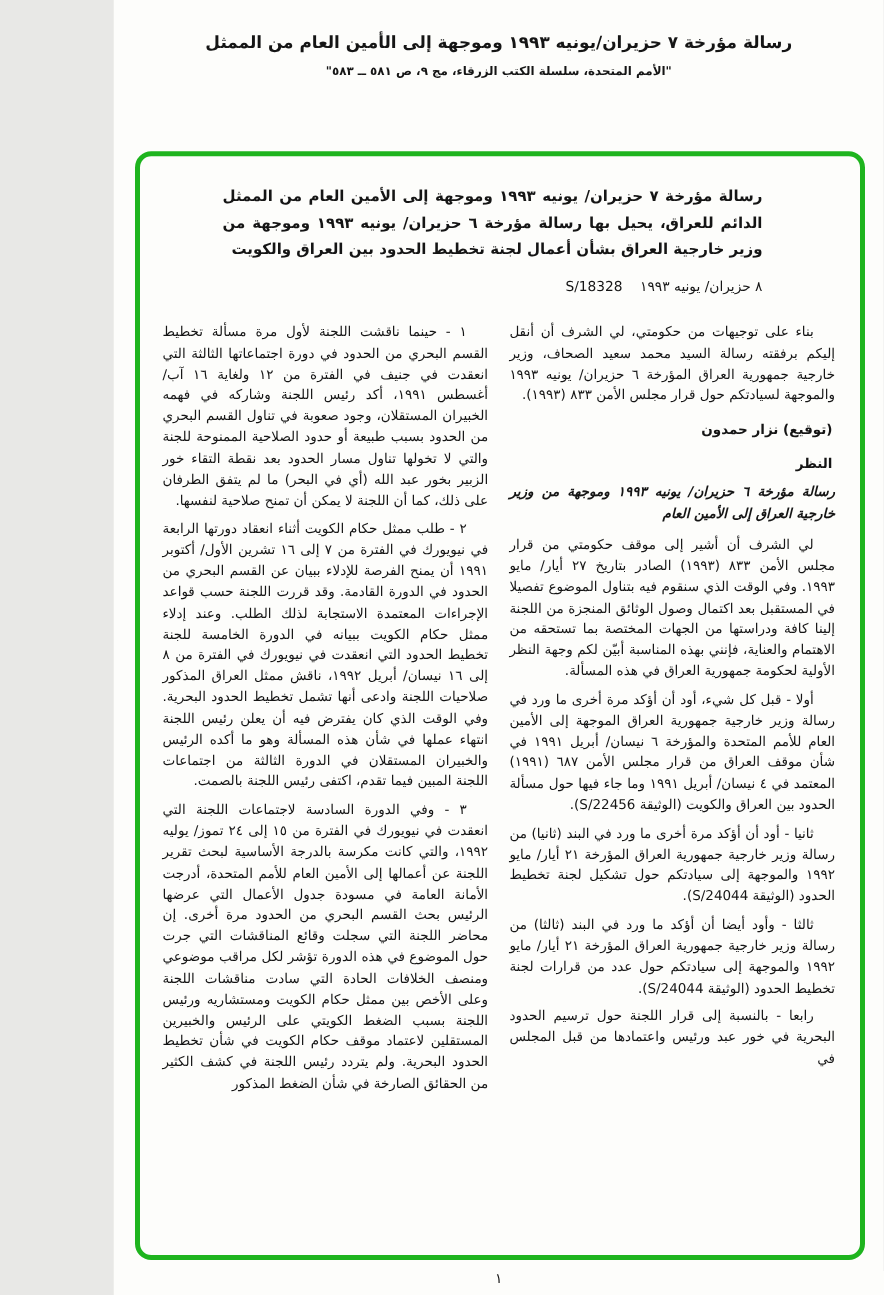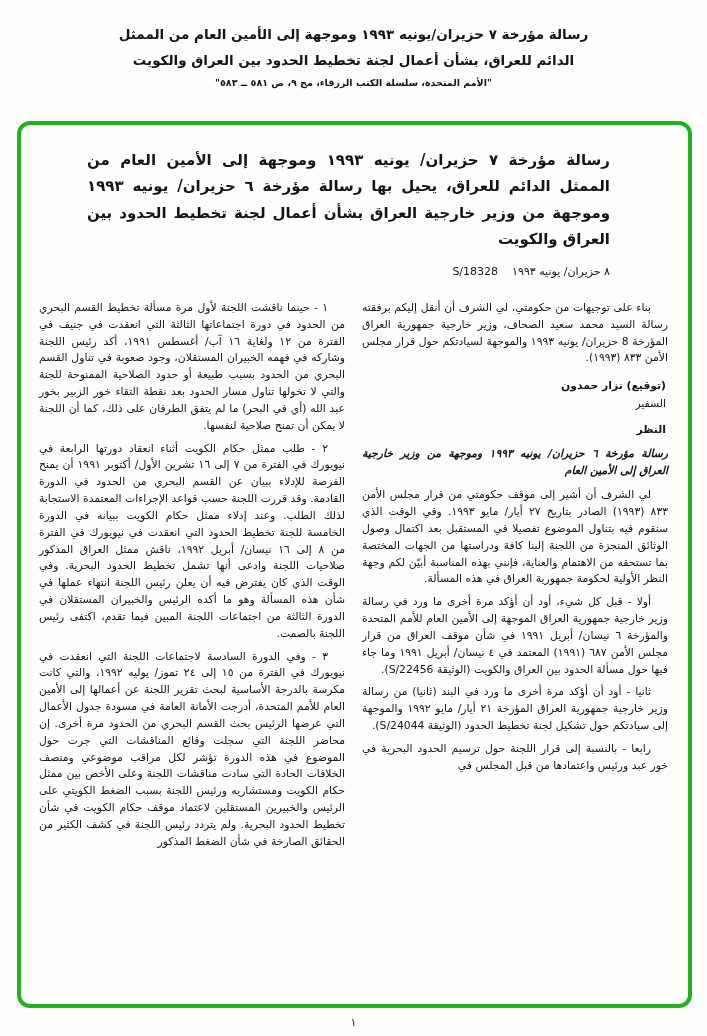--- a/index.html
+++ b/index.html
@@ -4,42 +4,42 @@
 <style>
   * { box-sizing: border-box; margin: 0; padding: 0; }
   html, body { background: #e8e8e6; }
   body {
     width: 707px; height: 1036px;
     font-family: "DejaVu Sans", sans-serif;
     color: #151515;
   }
   .page {
     position: relative;
-    width: 707px; height: 1036px;
+    width: 616px; height: 1036px;
     background: #fdfdfb;
     direction: rtl;
     overflow: hidden;
   }
   
   .doc-header { padding-top: 22px; text-align: center; font-weight: 700; }
   .cap-main   { font-size: 13.5px; line-height: 1.9; letter-spacing: 0.2px; }
   .cap-source { font-size: 9.5px; margin-top: 4px; font-weight: 700; }
   
   .letter-box {
     position: absolute;
     top: 121px; right: 15px; left: 17px; bottom: 28px;
     border: 4px solid #1eb41e;
     border-radius: 13px;
     padding: 16px 20px 10px 18px;
     overflow: hidden;
     background: #fdfdfb;
   }
   .letter-title {
     font-weight: 700;
-    font-size: 15px;
+    font-size: 12px;
     line-height: 1.75;
     text-align: justify;
     margin: 6px 58px 0 48px;
   }
   .ref-line {
     display: flex;
     justify-content: flex-start; 
     gap: 14px;
     margin: 13px 58px 0 0;
     font-size: 11px;
@@ -67,48 +67,47 @@
     font-size: 11px;
   }
 </style>
 </head>
 <body>
 
 <div class="page">
 
   <header class="doc-header">
     <div class="cap-main">رسالة مؤرخة ٧ حزيران/يونيه ١٩٩٣ وموجهة إلى الأمين العام من الممثل</div>
-    <div class="cap-main">الدائم للعراق، بشأن أعمال لجنة تخطيط الحدود بين العراق والكويت</div>
     <div class="cap-source">"الأمم المتحدة، سلسلة الكتب الزرقاء، مج ٩، ص ٥٨١ ــ ٥٨٣"</div>
   </header>
 
   <section class="letter-box">
 
     <div class="letter-title">رسالة مؤرخة ٧ حزيران/ يونيه ١٩٩٣ وموجهة إلى الأمين العام من الممثل الدائم للعراق، يحيل بها رسالة مؤرخة ٦ حزيران/ يونيه ١٩٩٣ وموجهة من وزير خارجية العراق بشأن أعمال لجنة تخطيط الحدود بين العراق والكويت</div>
 
     <div class="ref-line">
       <span class="ref-date">٨ حزيران/ يونيه ١٩٩٣</span>
       <span class="ref-symbol">S/18328</span>
     </div>
 
     <div class="columns">
 
       <div class="col">
-        <p class="para">بناء على توجيهات من حكومتي، لي الشرف أن أنقل إليكم برفقته رسالة السيد محمد سعيد الصحاف، وزير خارجية جمهورية العراق المؤرخة 8 حزيران/ يونيه ١٩٩٣ والموجهة لسيادتكم حول قرار مجلس الأمن ٨٣٣ (١٩٩٣).</p>
+        <p class="para">بناء على توجيهات من حكومتي، لي الشرف أن أنقل إليكم برفقته رسالة السيد محمد سعيد الصحاف، وزير خارجية جمهورية العراق المؤرخة ٦ حزيران/ يونيه ١٩٩٣ والموجهة لسيادتكم حول قرار مجلس الأمن ٨٣٣ (١٩٩٣).</p>
 
         <div class="signature">
           <div class="sig-name">(توقيع) نزار حمدون</div>
-          <div class="sig-role">السفير</div>
         </div>
 
         <div class="enc-heading">النظر</div>
         <p class="para enc-title">رسالة مؤرخة ٦ حزيران/ يونيه ١٩٩٣ وموجهة من وزير خارجية العراق إلى الأمين العام</p>
         <p class="para">لي الشرف أن أشير إلى موقف حكومتي من قرار مجلس الأمن ٨٣٣ (١٩٩٣) الصادر بتاريخ ٢٧ أيار/ مايو ١٩٩٣. وفي الوقت الذي سنقوم فيه بتناول الموضوع تفصيلا في المستقبل بعد اكتمال وصول الوثائق المنجزة من اللجنة إلينا كافة ودراستها من الجهات المختصة بما تستحقه من الاهتمام والعناية، فإنني بهذه المناسبة أبيّن لكم وجهة النظر الأولية لحكومة جمهورية العراق في هذه المسألة.</p>
         <p class="para">أولا - قبل كل شيء، أود أن أؤكد مرة أخرى ما ورد في رسالة وزير خارجية جمهورية العراق الموجهة إلى الأمين العام للأمم المتحدة والمؤرخة ٦ نيسان/ أبريل ١٩٩١ في شأن موقف العراق من قرار مجلس الأمن ٦٨٧ (١٩٩١) المعتمد في ٤ نيسان/ أبريل ١٩٩١ وما جاء فيها حول مسألة الحدود بين العراق والكويت (الوثيقة S/22456).</p>
         <p class="para">ثانيا - أود أن أؤكد مرة أخرى ما ورد في البند (ثانيا) من رسالة وزير خارجية جمهورية العراق المؤرخة ٢١ أيار/ مايو ١٩٩٢ والموجهة إلى سيادتكم حول تشكيل لجنة تخطيط الحدود (الوثيقة S/24044).</p>
+        <p class="para">ثالثا - وأود أيضا أن أؤكد ما ورد في البند (ثالثا) من رسالة وزير خارجية جمهورية العراق المؤرخة ٢١ أيار/ مايو ١٩٩٢ والموجهة إلى سيادتكم حول عدد من قرارات لجنة تخطيط الحدود (الوثيقة S/24044).</p>
         <p class="para">رابعا - بالنسبة إلى قرار اللجنة حول ترسيم الحدود البحرية في خور عبد ورئيس واعتمادها من قبل المجلس في</p>
       </div>
 
       <div class="col">
         <p class="para">١ - حينما ناقشت اللجنة لأول مرة مسألة تخطيط القسم البحري من الحدود في دورة اجتماعاتها الثالثة التي انعقدت في جنيف في الفترة من ١٢ ولغاية ١٦ آب/ أغسطس ١٩٩١، أكد رئيس اللجنة وشاركه في فهمه الخبيران المستقلان، وجود صعوبة في تناول القسم البحري من الحدود بسبب طبيعة أو حدود الصلاحية الممنوحة للجنة والتي لا تخولها تناول مسار الحدود بعد نقطة التقاء خور الزبير بخور عبد الله (أي في البحر) ما لم يتفق الطرفان على ذلك، كما أن اللجنة لا يمكن أن تمنح صلاحية لنفسها.</p>
         <p class="para">٢ - طلب ممثل حكام الكويت أثناء انعقاد دورتها الرابعة في نيويورك في الفترة من ٧ إلى ١٦ تشرين الأول/ أكتوبر ١٩٩١ أن يمنح الفرصة للإدلاء ببيان عن القسم البحري من الحدود في الدورة القادمة. وقد قررت اللجنة حسب قواعد الإجراءات المعتمدة الاستجابة لذلك الطلب. وعند إدلاء ممثل حكام الكويت ببيانه في الدورة الخامسة للجنة تخطيط الحدود التي انعقدت في نيويورك في الفترة من ٨ إلى ١٦ نيسان/ أبريل ١٩٩٢، ناقش ممثل العراق المذكور صلاحيات اللجنة وادعى أنها تشمل تخطيط الحدود البحرية. وفي الوقت الذي كان يفترض فيه أن يعلن رئيس اللجنة انتهاء عملها في شأن هذه المسألة وهو ما أكده الرئيس والخبيران المستقلان في الدورة الثالثة من اجتماعات اللجنة المبين فيما تقدم، اكتفى رئيس اللجنة بالصمت.</p>
         <p class="para">٣ - وفي الدورة السادسة لاجتماعات اللجنة التي انعقدت في نيويورك في الفترة من ١٥ إلى ٢٤ تموز/ يوليه ١٩٩٢، والتي كانت مكرسة بالدرجة الأساسية لبحث تقرير اللجنة عن أعمالها إلى الأمين العام للأمم المتحدة، أدرجت الأمانة العامة في مسودة جدول الأعمال التي عرضها الرئيس بحث القسم البحري من الحدود مرة أخرى. إن محاضر اللجنة التي سجلت وقائع المناقشات التي جرت حول الموضوع في هذه الدورة تؤشر لكل مراقب موضوعي ومنصف الخلافات الحادة التي سادت مناقشات اللجنة وعلى الأخص بين ممثل حكام الكويت ومستشاريه ورئيس اللجنة بسبب الضغط الكويتي على الرئيس والخبيرين المستقلين لاعتماد موقف حكام الكويت في شأن تخطيط الحدود البحرية. ولم يتردد رئيس اللجنة في كشف الكثير من الحقائق الصارخة في شأن الضغط المذكور</p>
       </div>
 
     </div>

